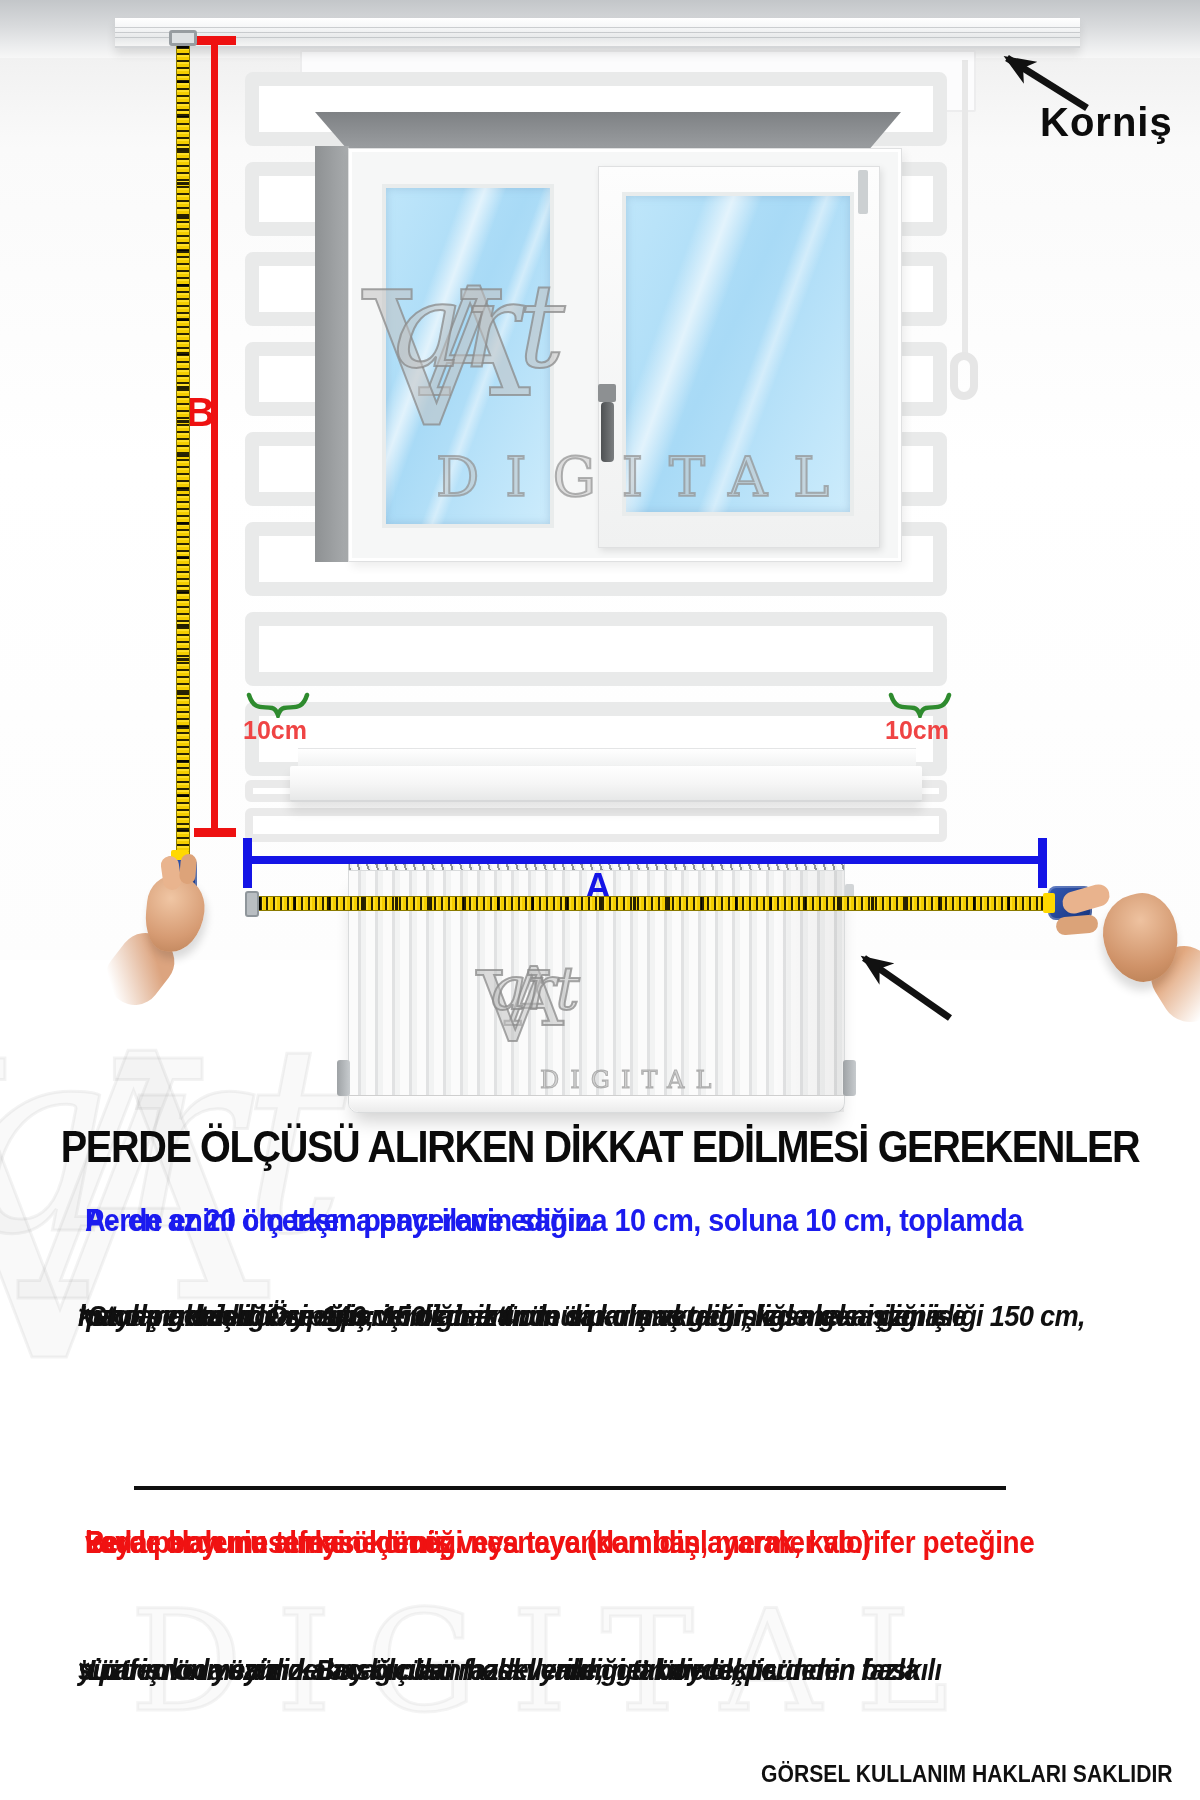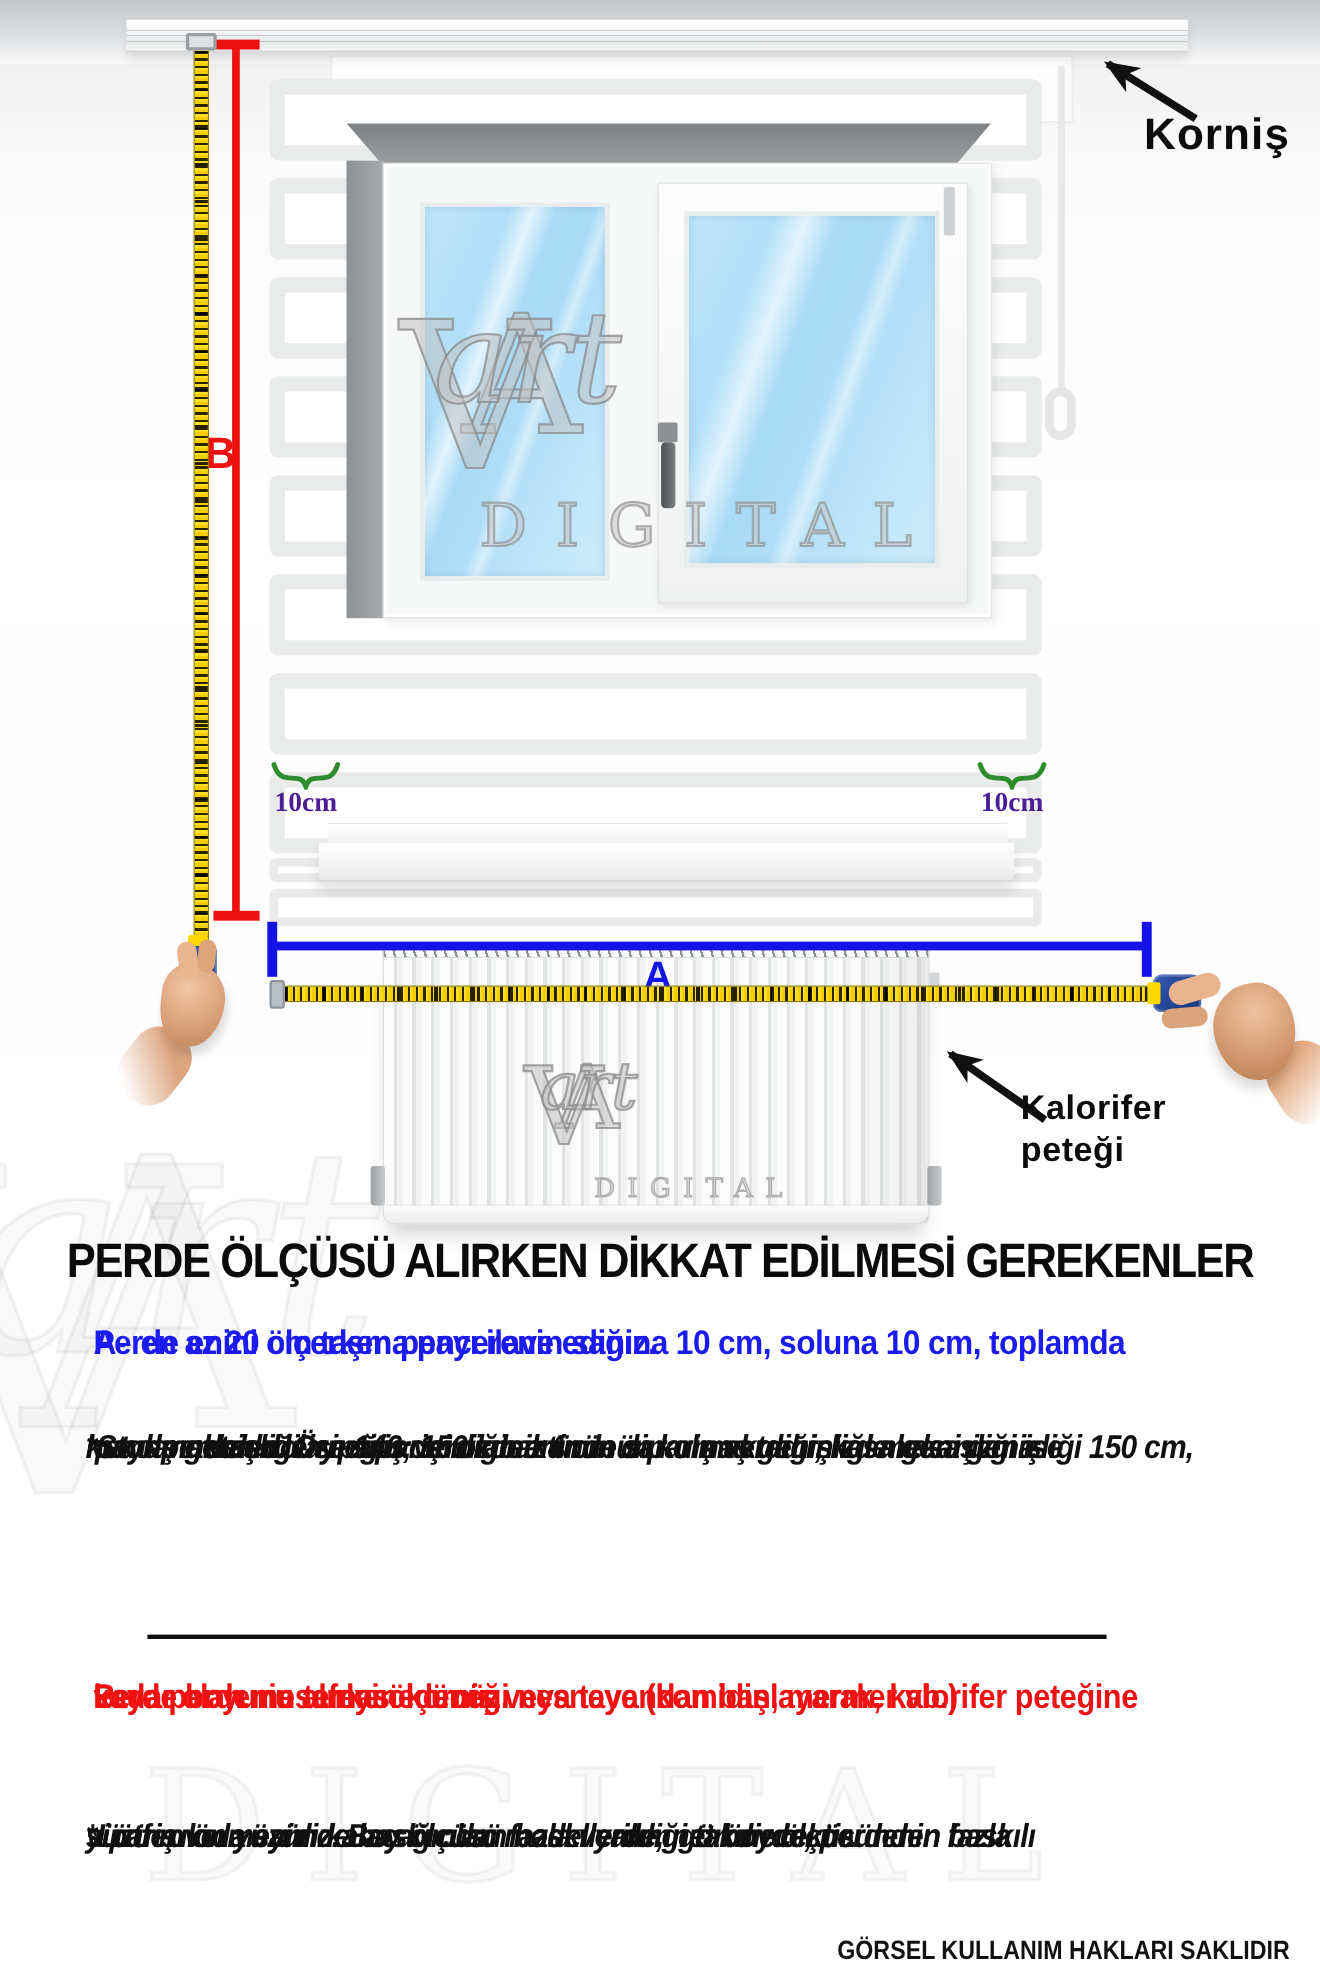--- a/index.html
+++ b/index.html
@@ -164,22 +164,22 @@
   .hand-r .f1 { left:0; top:44px; width:42px; height:18px; border-radius:10px;
       background:#dba379; transform:rotate(-5deg); }
   .hand-r .wrist { left:100px; top:74px; width:62px; height:76px; border-radius:28px;
       transform:rotate(-32deg);
       background:linear-gradient(160deg,#e2a87f 25%,rgba(226,168,127,0) 85%); }
 
   
   .brace { width:64px; height:26px; }
   .brace-l { left:246px; top:692px; }
   .brace-r { left:888px; top:692px; }
-  .margin-label { width:70px; text-align:center; font-family:Liberation Serif, serif;
-      font-size:25px; font-weight:600; color:#4c1d95; }
+  .margin-label { width:70px; font-family:Liberation Sans, sans-serif;
+      font-size:25px; font-weight:600; color:#ef4444; }
   .margin-label-l { left:243px; top:716px; }
   .margin-label-r { left:885px; top:716px; }
   .arrow-kornis    { left:985px; top:44px;  width:110px; height:70px; }
   .arrow-kalorifer { left:838px; top:940px; width:120px; height:84px; }
   .label-kornis { left:1040px; top:100px; font-size:40px; font-weight:bold; color:#0c0c0c;
       letter-spacing:1px; }
   .label-kalorifer { left:928px; top:988px; font-size:31px; font-weight:bold; color:#0c0c0c;
       line-height:38px; letter-spacing:.5px; }
 
   
@@ -319,24 +319,20 @@
   <div class="label-kornis">Korniş</div>
 
   <svg class="arrow-kalorifer" viewBox="0 0 120 84">
     <defs>
       <marker id="ah2" markerUnits="userSpaceOnUse" markerWidth="34" markerHeight="26" refX="28" refY="13" orient="auto">
         <path d="M0,0 L32,13 L0,26 L9,13 Z" fill="#111"></path>
       </marker>
     </defs>
     <line x1="112" y1="78" x2="26" y2="18" stroke="#111" stroke-width="7" marker-end="url(#ah2)"></line>
   </svg>
-  <div class="label-kalorifer">
-    <div style="position:static">Kalorifer</div>
-    <div style="position:static">peteği</div>
-  </div>
 
   <div class="heading">PERDE ÖLÇÜSÜ ALIRKEN DİKKAT EDİLMESİ GEREKENLER</div>
 
   <div class="para para-a">
     <div>
         <span>A-</span> 
         <span>Perde enini ölçerken pencerenin sağına 10 cm, soluna 10 cm, toplamda</span>
       </div>
     <div class="l2">en az 20 cm taşma payı ilave ediniz.</div>
   </div>

